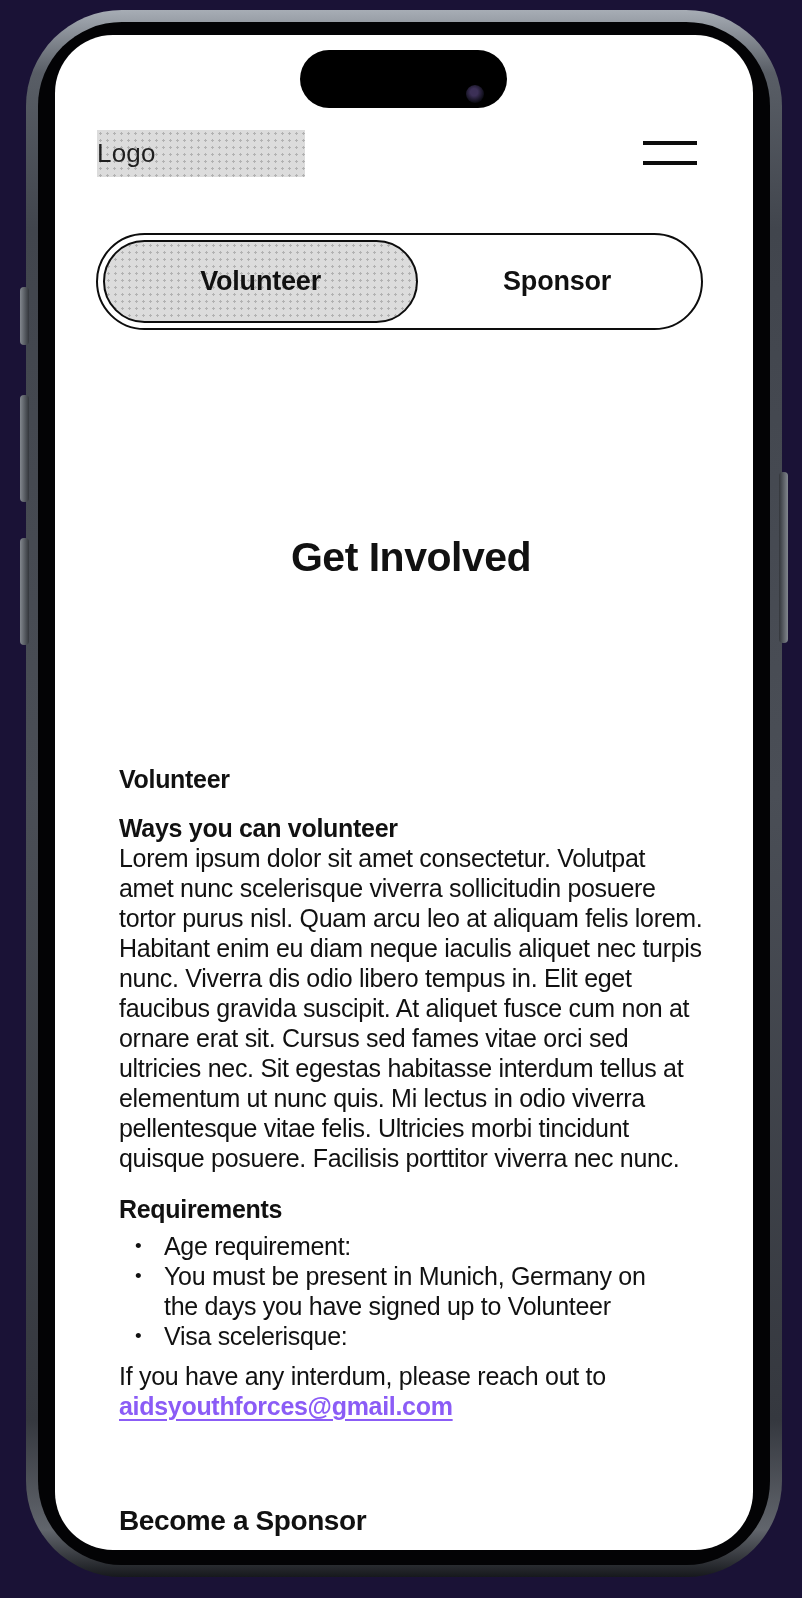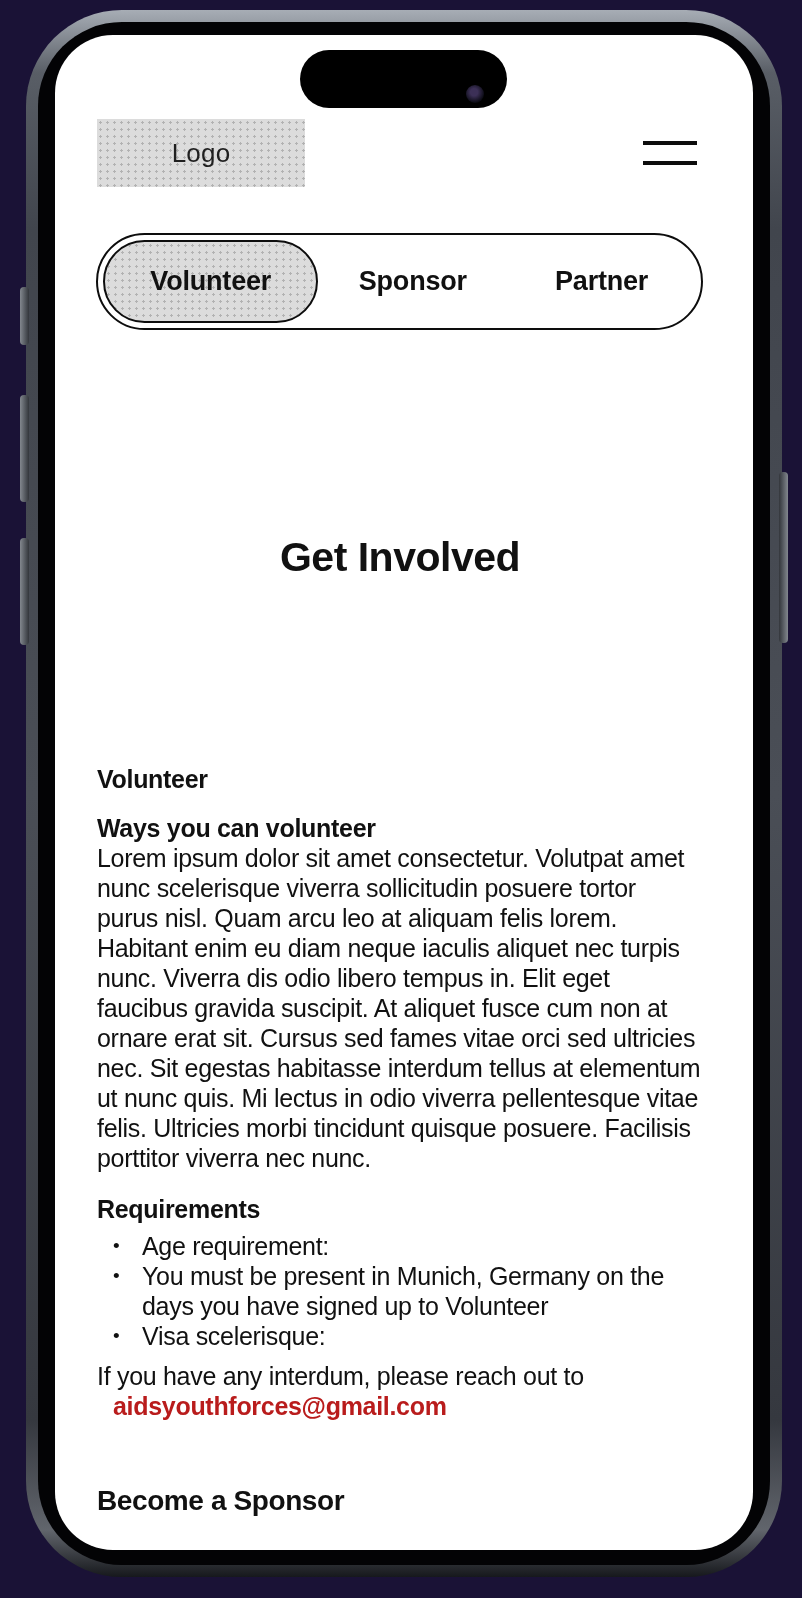--- a/index.html
+++ b/index.html
@@ -28,47 +28,47 @@
             background:radial-gradient(circle at 45% 40%, #3c3057 25%, #0b0b14 70%); }
 
   
   .stipple { background-color:#dcdcdc;
              background-image:radial-gradient(rgba(110,110,110,.38) 1px, transparent 1.3px);
              background-size:7px 7px; }
 
   
   .site-header { margin:93px 56px 0 42px; height:50px; display:flex;
                  justify-content:space-between; align-items:center; }
-  .logo-box { width:208px; height:68px; display:flex; align-items:center; justify-content:center;
+  .logo-box { width:208px; height:47px; display:flex; align-items:center; 
               font-size:26px; color:#1f1f1f; letter-spacing:.2px; }
   .hamburger { width:54px; display:flex; flex-direction:column; gap:16px; padding:4px 0; cursor:pointer; }
   .hamburger span { display:block; height:4px; background:#0d0d0d; }
 
   
   .tabbar { margin:55px 50px 0 41px; height:97px; background:#fff;
             border:2px solid #0d0d0d; border-radius:52px; display:flex; padding:5px; }
   .tab { flex:1; display:flex; align-items:center; justify-content:center;
          font-weight:700; font-size:27px; letter-spacing:-.2px; cursor:pointer; }
   .tab.selected { flex:1.12; border:2px solid #0d0d0d; border-radius:44px; }
 
   
-  .content { padding:0 50px 0 42px; letter-spacing:-.3px; }
+  .content { padding:0 50px 0 64px; letter-spacing:-.3px; }
   h1.page-title { margin-top:205px; text-align:center; font-size:41px; line-height:44px;
                   font-weight:700; letter-spacing:-.5px; }
   h2.section-h { margin-top:186px; font-size:25px; line-height:28px; font-weight:700; }
   .ways { margin-top:20px; font-size:25px; line-height:30px; }
   .ways b { font-weight:700; }
   h3.req-h { margin-top:22px; font-size:25px; line-height:28px; font-weight:700; }
   ul.req-list { margin-top:8px; list-style:none; font-size:25px; line-height:30px; }
   ul.req-list li { position:relative; padding-left:45px; padding-right:30px; }
   ul.req-list li::before { content:"•"; position:absolute; left:16px; top:0; font-size:19px; line-height:30px; }
   .contact { margin-top:10px; font-size:25px; line-height:30px; }
-  .email { font-weight:700; color:#b91c1c; text-decoration-thickness:2px;
-           text-underline-offset:4px; cursor:pointer;margin-left:16px; }
-  h2.next-h { margin-top:65px; font-size:28px; line-height:30px; font-weight:700; letter-spacing:-.4px; }
+  .email { font-weight:700; color:#8b5cf6; text-decoration:underline; text-decoration-thickness:2px;
+           text-underline-offset:4px; cursor:pointer; }
+  h2.next-h { margin-top:85px; font-size:28px; line-height:30px; font-weight:700; letter-spacing:-.4px; }
 </style>
 </head>
 <body>
 
 <div class="stage">
   <div class="phone">
     <div class="side-btn left mute"></div>
     <div class="side-btn left vol-up"></div>
     <div class="side-btn left vol-dn"></div>
     <div class="side-btn right power"></div>
@@ -89,23 +89,20 @@
         </div>
       </header>
 
       <nav class="tabbar">
         <div class="tab selected stipple">
           <span>Volunteer</span>
         </div>
         <div class="tab">
           <span>Sponsor</span>
         </div>
-        <div class="tab">
-          <span>Partner</span>
-        </div>
       </nav>
 
       <main class="content">
         <h1 class="page-title">Get Involved</h1>
 
         <h2 class="section-h">Volunteer</h2>
 
         <p class="ways"><b>Ways you can volunteer</b><br>
           <span>Lorem ipsum dolor sit amet consectetur. Volutpat amet nunc scelerisque viverra sollicitudin posuere tortor purus nisl. Quam arcu leo at aliquam felis lorem. Habitant enim eu diam neque iaculis aliquet nec turpis nunc. Viverra dis odio libero tempus in. Elit eget faucibus gravida suscipit. At aliquet fusce cum non at ornare erat sit. Cursus sed fames vitae orci sed ultricies nec. Sit egestas habitasse interdum tellus at elementum ut nunc quis. Mi lectus in odio viverra pellentesque vitae felis. Ultricies morbi tincidunt quisque posuere. Facilisis porttitor viverra nec nunc.</span>
         </p>

